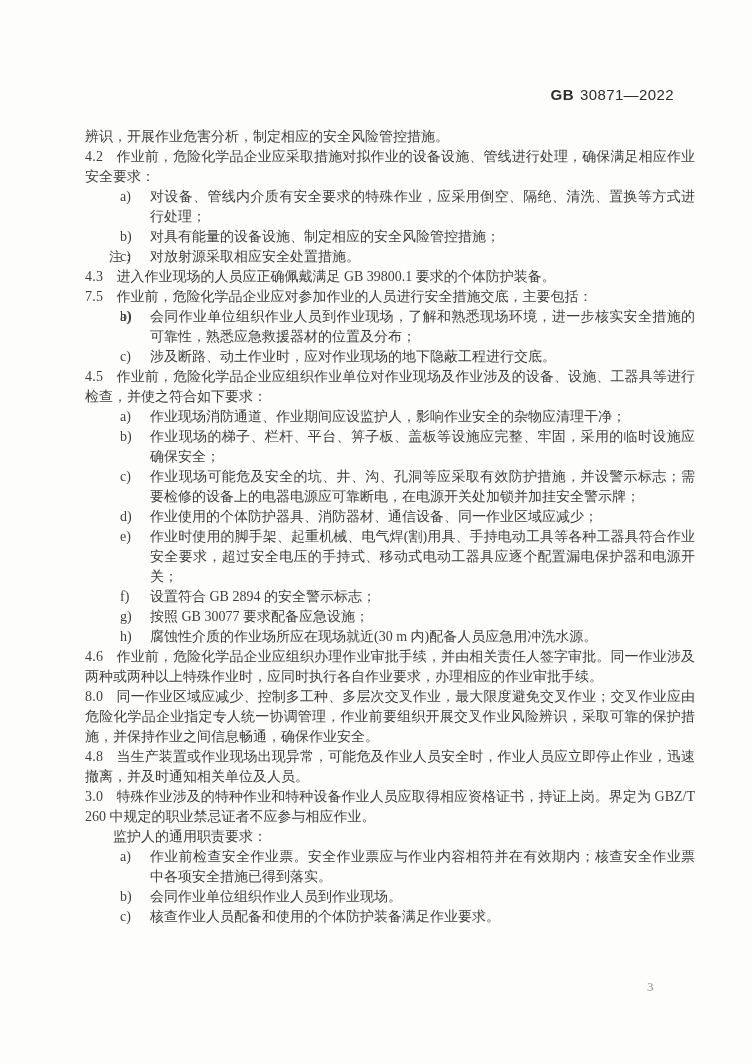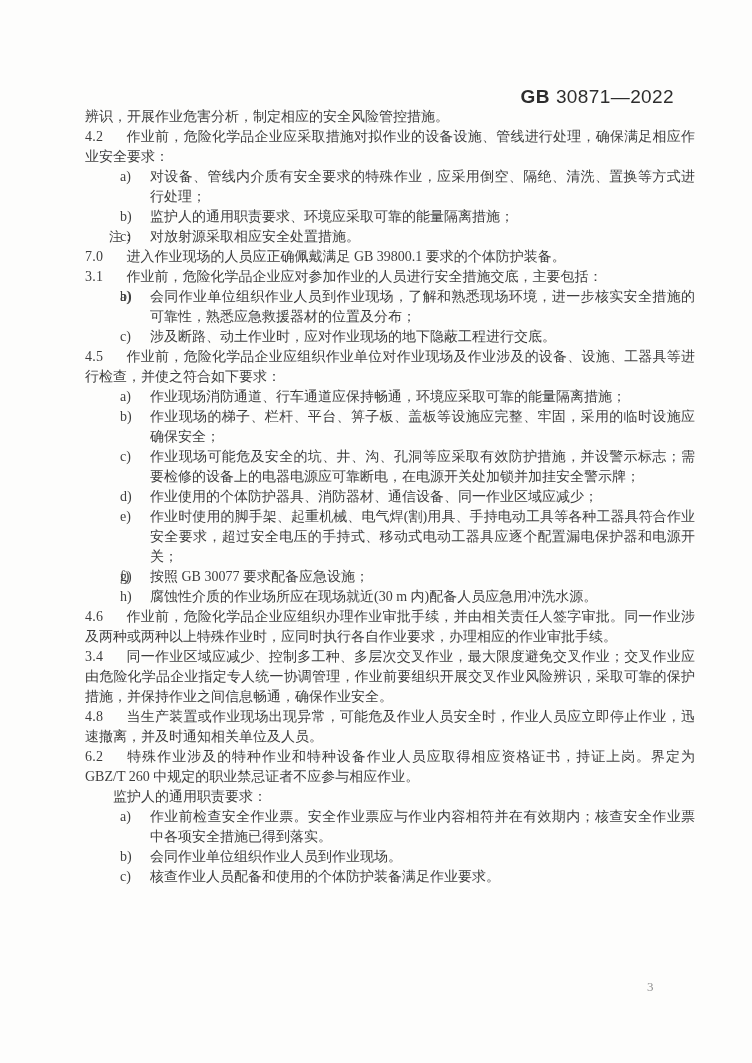--- a/index.html
+++ b/index.html
@@ -12,38 +12,38 @@
     position:relative;
     width:752px;height:1063px;
     background:#fdfdfc;
     overflow:hidden;
     box-sizing:border-box;
   }
   .doc-header{
     position:absolute;
     top:86px;right:78px;
     font-family:"Liberation Sans","DejaVu Sans",sans-serif;
-    font-size:19px;
+    font-size:15px;
     color:#2d2d2d;
     letter-spacing:0.4px;
     white-space:nowrap;
   }
   .doc-header .hdr-bold{font-weight:700;margin-right:6px;}
   .doc-header .hdr-num{font-weight:500;}
   .content{
     position:absolute;
-    left:85px;top:107px;
+    left:85px;top:127px;
     width:610px;
     font-size:14px;
     line-height:20px;
     color:#3e3e3e;
     text-align:justify;
   }
   p.para{margin:0;position:relative;}
-  p.section .num{margin-right:23px;letter-spacing:0.3px;}
+  p.section .num{margin-right:13px;letter-spacing:0.3px;}
   p.item{padding-left:65px;}
   p.item .marker{position:absolute;left:35px;top:0;}
   p.note{font-size:13px;padding-left:50px;color:#424242;}
   p.note .label{position:absolute;left:24px;top:0;}
   p.indent{text-indent:28px;}
   .page-number{
     position:absolute;
     left:647px;top:979px;
     font-size:13px;
     color:#8f8f8f;
@@ -56,41 +56,41 @@
 <div class="page">
 
   <div class="doc-header">
     <span class="hdr-bold">GB</span><span class="hdr-num">30871—2022</span>
   </div>
 
   <div class="content" id="doc-body">
       <p class="para plain">辨识，开展作业危害分析，制定相应的安全风险管控措施。</p>
       <p class="para section"><span class="num">4.2</span><span>作业前，危险化学品企业应采取措施对拟作业的设备设施、管线进行处理，确保满足相应作业安全要求：</span></p>
       <p class="para item"><span class="marker">a)</span><span>对设备、管线内介质有安全要求的特殊作业，应采用倒空、隔绝、清洗、置换等方式进行处理；</span></p>
-      <p class="para item"><span class="marker">b)</span><span>监护人的通用职责要求、环境应采取可靠的能量隔离措施；</span></p>
+      <p class="para item"><span class="marker">b)</span><span>对具有能量的设备设施、制定相应的安全风险管控措施；</span></p>
       <p class="para note"><span class="label">注：</span></p>
       <p class="para item"><span class="marker">c)</span><span>对放射源采取相应安全处置措施。</span></p>
-      <p class="para section"><span class="num">7.0</span><span>进入作业现场的人员应正确佩戴满足 GB 39800.1 要求的个体防护装备。</span></p>
-      <p class="para section"><span class="num">3.1</span><span>作业前，危险化学品企业应对参加作业的人员进行安全措施交底，主要包括：</span></p>
+      <p class="para section"><span class="num">4.3</span><span>进入作业现场的人员应正确佩戴满足 GB 39800.1 要求的个体防护装备。</span></p>
+      <p class="para section"><span class="num">7.5</span><span>作业前，危险化学品企业应对参加作业的人员进行安全措施交底，主要包括：</span></p>
       <p class="para item"><span class="marker">a)</span></p>
       <p class="para item"><span class="marker">b)</span><span>会同作业单位组织作业人员到作业现场，了解和熟悉现场环境，进一步核实安全措施的可靠性，熟悉应急救援器材的位置及分布；</span></p>
       <p class="para item"><span class="marker">c)</span><span>涉及断路、动土作业时，应对作业现场的地下隐蔽工程进行交底。</span></p>
       <p class="para section"><span class="num">4.5</span><span>作业前，危险化学品企业应组织作业单位对作业现场及作业涉及的设备、设施、工器具等进行检查，并使之符合如下要求：</span></p>
-      <p class="para item"><span class="marker">a)</span><span>作业现场消防通道、行车通道应保持畅通，环境应采取可靠的能量隔离措施；</span></p>
+      <p class="para item"><span class="marker">a)</span><span>作业现场消防通道、作业期间应设监护人，影响作业安全的杂物应清理干净；</span></p>
       <p class="para item"><span class="marker">b)</span><span>作业现场的梯子、栏杆、平台、箅子板、盖板等设施应完整、牢固，采用的临时设施应确保安全；</span></p>
       <p class="para item"><span class="marker">c)</span><span>作业现场可能危及安全的坑、井、沟、孔洞等应采取有效防护措施，并设警示标志；需要检修的设备上的电器电源应可靠断电，在电源开关处加锁并加挂安全警示牌；</span></p>
       <p class="para item"><span class="marker">d)</span><span>作业使用的个体防护器具、消防器材、通信设备、同一作业区域应减少；</span></p>
       <p class="para item"><span class="marker">e)</span><span>作业时使用的脚手架、起重机械、电气焊(割)用具、手持电动工具等各种工器具符合作业安全要求，超过安全电压的手持式、移动式电动工器具应逐个配置漏电保护器和电源开关；</span></p>
-      <p class="para item"><span class="marker">f)</span></p>
+      <p class="para item"><span class="marker">f)</span><span>设置符合 GB 2894 的安全警示标志；</span></p>
       <p class="para item"><span class="marker">g)</span><span>按照 GB 30077 要求配备应急设施；</span></p>
       <p class="para item"><span class="marker">h)</span><span>腐蚀性介质的作业场所应在现场就近(30 m 内)配备人员应急用冲洗水源。</span></p>
       <p class="para section"><span class="num">4.6</span><span>作业前，危险化学品企业应组织办理作业审批手续，并由相关责任人签字审批。同一作业涉及两种或两种以上特殊作业时，应同时执行各自作业要求，办理相应的作业审批手续。</span></p>
-      <p class="para section"><span class="num">3.4</span><span>同一作业区域应减少、控制多工种、多层次交叉作业，最大限度避免交叉作业；交叉作业应由危险化学品企业指定专人统一协调管理，作业前要组织开展交叉作业风险辨识，采取可靠的保护措施，并保持作业之间信息畅通，确保作业安全。</span></p>
+      <p class="para section"><span class="num">8.0</span><span>同一作业区域应减少、控制多工种、多层次交叉作业，最大限度避免交叉作业；交叉作业应由危险化学品企业指定专人统一协调管理，作业前要组织开展交叉作业风险辨识，采取可靠的保护措施，并保持作业之间信息畅通，确保作业安全。</span></p>
       <p class="para section"><span class="num">4.8</span><span>当生产装置或作业现场出现异常，可能危及作业人员安全时，作业人员应立即停止作业，迅速撤离，并及时通知相关单位及人员。</span></p>
-      <p class="para section"><span class="num">6.2</span><span>特殊作业涉及的特种作业和特种设备作业人员应取得相应资格证书，持证上岗。界定为 GBZ/T 260 中规定的职业禁忌证者不应参与相应作业。</span></p>
+      <p class="para section"><span class="num">3.0</span><span>特殊作业涉及的特种作业和特种设备作业人员应取得相应资格证书，持证上岗。界定为 GBZ/T 260 中规定的职业禁忌证者不应参与相应作业。</span></p>
       <p class="para indent">监护人的通用职责要求：</p>
       <p class="para item"><span class="marker">a)</span><span>作业前检查安全作业票。安全作业票应与作业内容相符并在有效期内；核查安全作业票中各项安全措施已得到落实。</span></p>
       <p class="para item"><span class="marker">b)</span><span>会同作业单位组织作业人员到作业现场。</span></p>
       <p class="para item"><span class="marker">c)</span><span>核查作业人员配备和使用的个体防护装备满足作业要求。</span></p>
     </div>
 
   <div class="page-number">3</div>
 
 </div>
 

